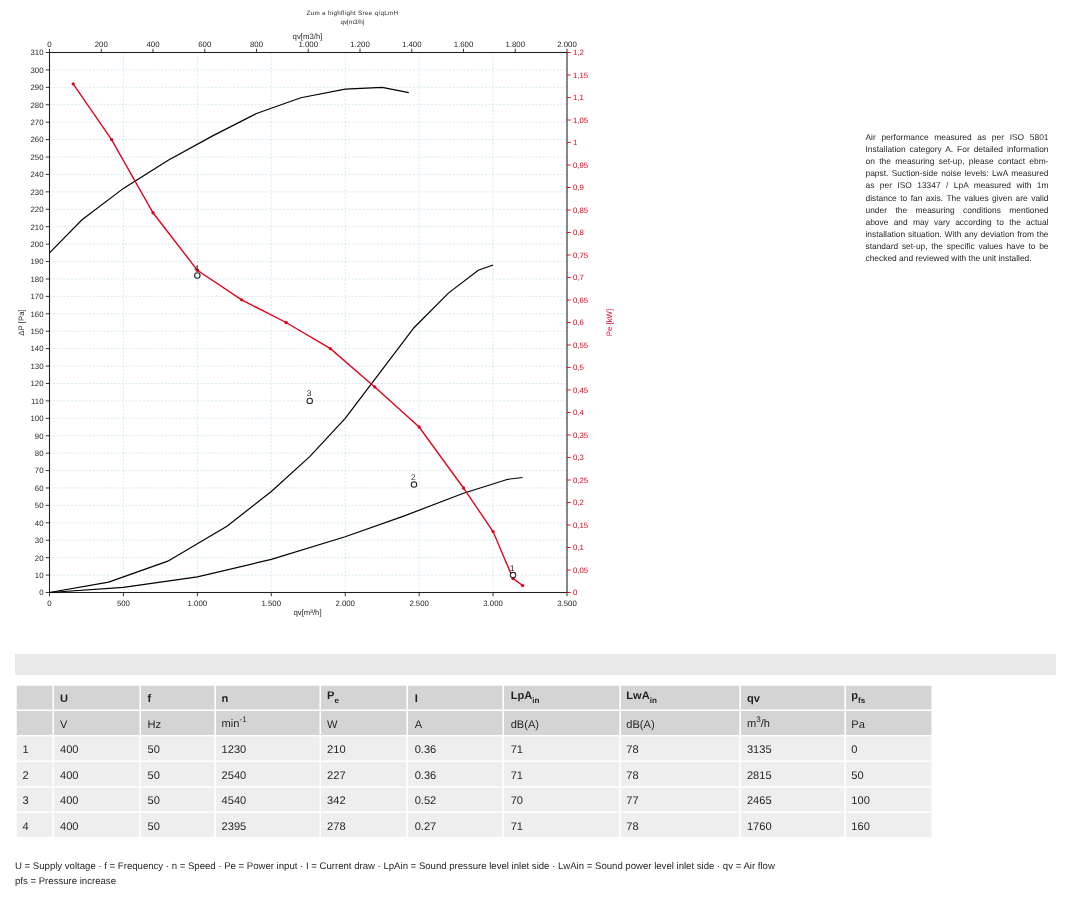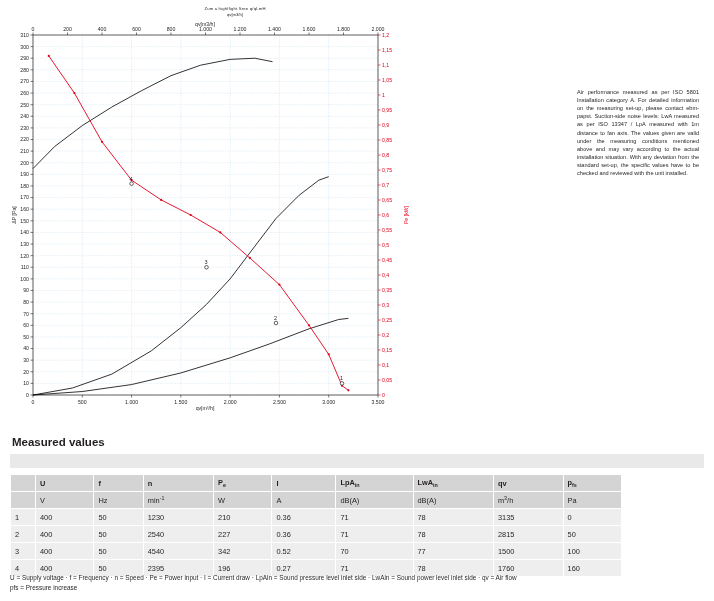--- a/index.html
+++ b/index.html
@@ -325,21 +325,20 @@
     <text class="axis-label" x="16" y="215" transform="rotate(-90 16 215)" text-anchor="middle">ΔP [Pa]</text>
     <text class="axis-label-red" x="408" y="215" transform="rotate(-90 408 215)" text-anchor="middle">Pe [kW]</text>
     <text class="axis-label" x="205" y="410" text-anchor="middle">qv[m³/h]</text>
     <text class="axis-label" x="205" y="26" text-anchor="middle">qv[m3/h]</text>
   </svg>
 </div>
 
 <div class="note">Air performance measured as per ISO 5801 Installation category A. For detailed information on the measuring set-up, please contact ebm-papst. Suction-side noise levels: LwA measured as per ISO 13347 / LpA measured with 1m distance to fan axis. The values given are valid under the measuring conditions mentioned above and may vary according to the actual installation situation. With any deviation from the standard set-up, the specific values have to be checked and reviewed with the unit installed.</div>
 
 <div class="mv-wrap">
-  <div class="mv-title">Measured values</div>
   <div class="mv-bar"></div>
   <table class="mv">
     <tbody>
       <tr class="head">
         <td class="idx"></td>
         <td>U</td>
         <td>f</td>
         <td>n</td>
         <td>P<span class="sub">e</span></td>
         <td>I</td>
@@ -386,29 +385,29 @@
       </tr>
       <tr class="data">
         <td class="idx">3</td>
         <td>400</td>
         <td>50</td>
         <td>4540</td>
         <td>342</td>
         <td>0.52</td>
         <td>70</td>
         <td>77</td>
-        <td>1500</td>
+        <td>2465</td>
         <td>100</td>
       </tr>
       <tr class="data">
         <td class="idx">4</td>
         <td>400</td>
         <td>50</td>
         <td>2395</td>
-        <td>196</td>
+        <td>278</td>
         <td>0.27</td>
         <td>71</td>
         <td>78</td>
         <td>1760</td>
         <td>160</td>
       </tr>
     </tbody>
   </table>
 </div>
 

